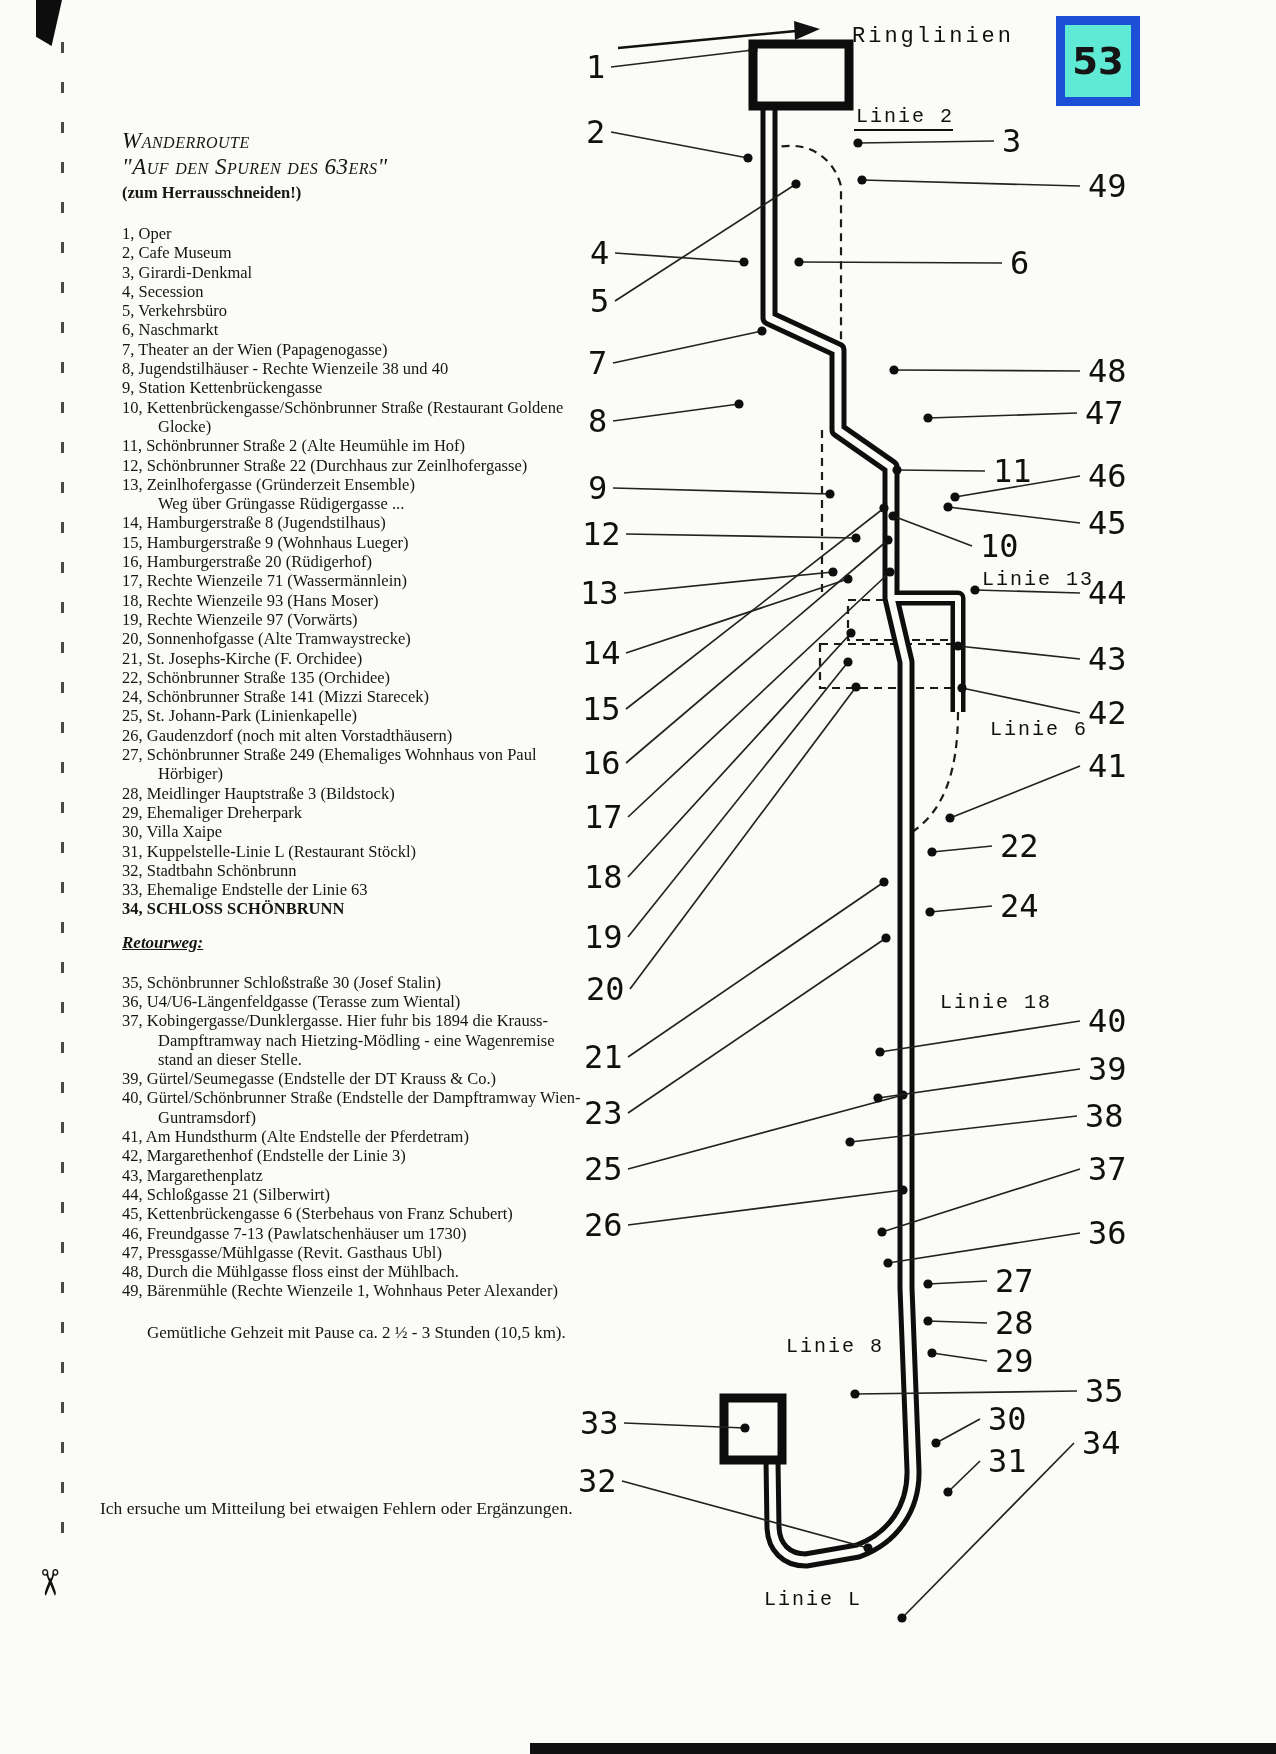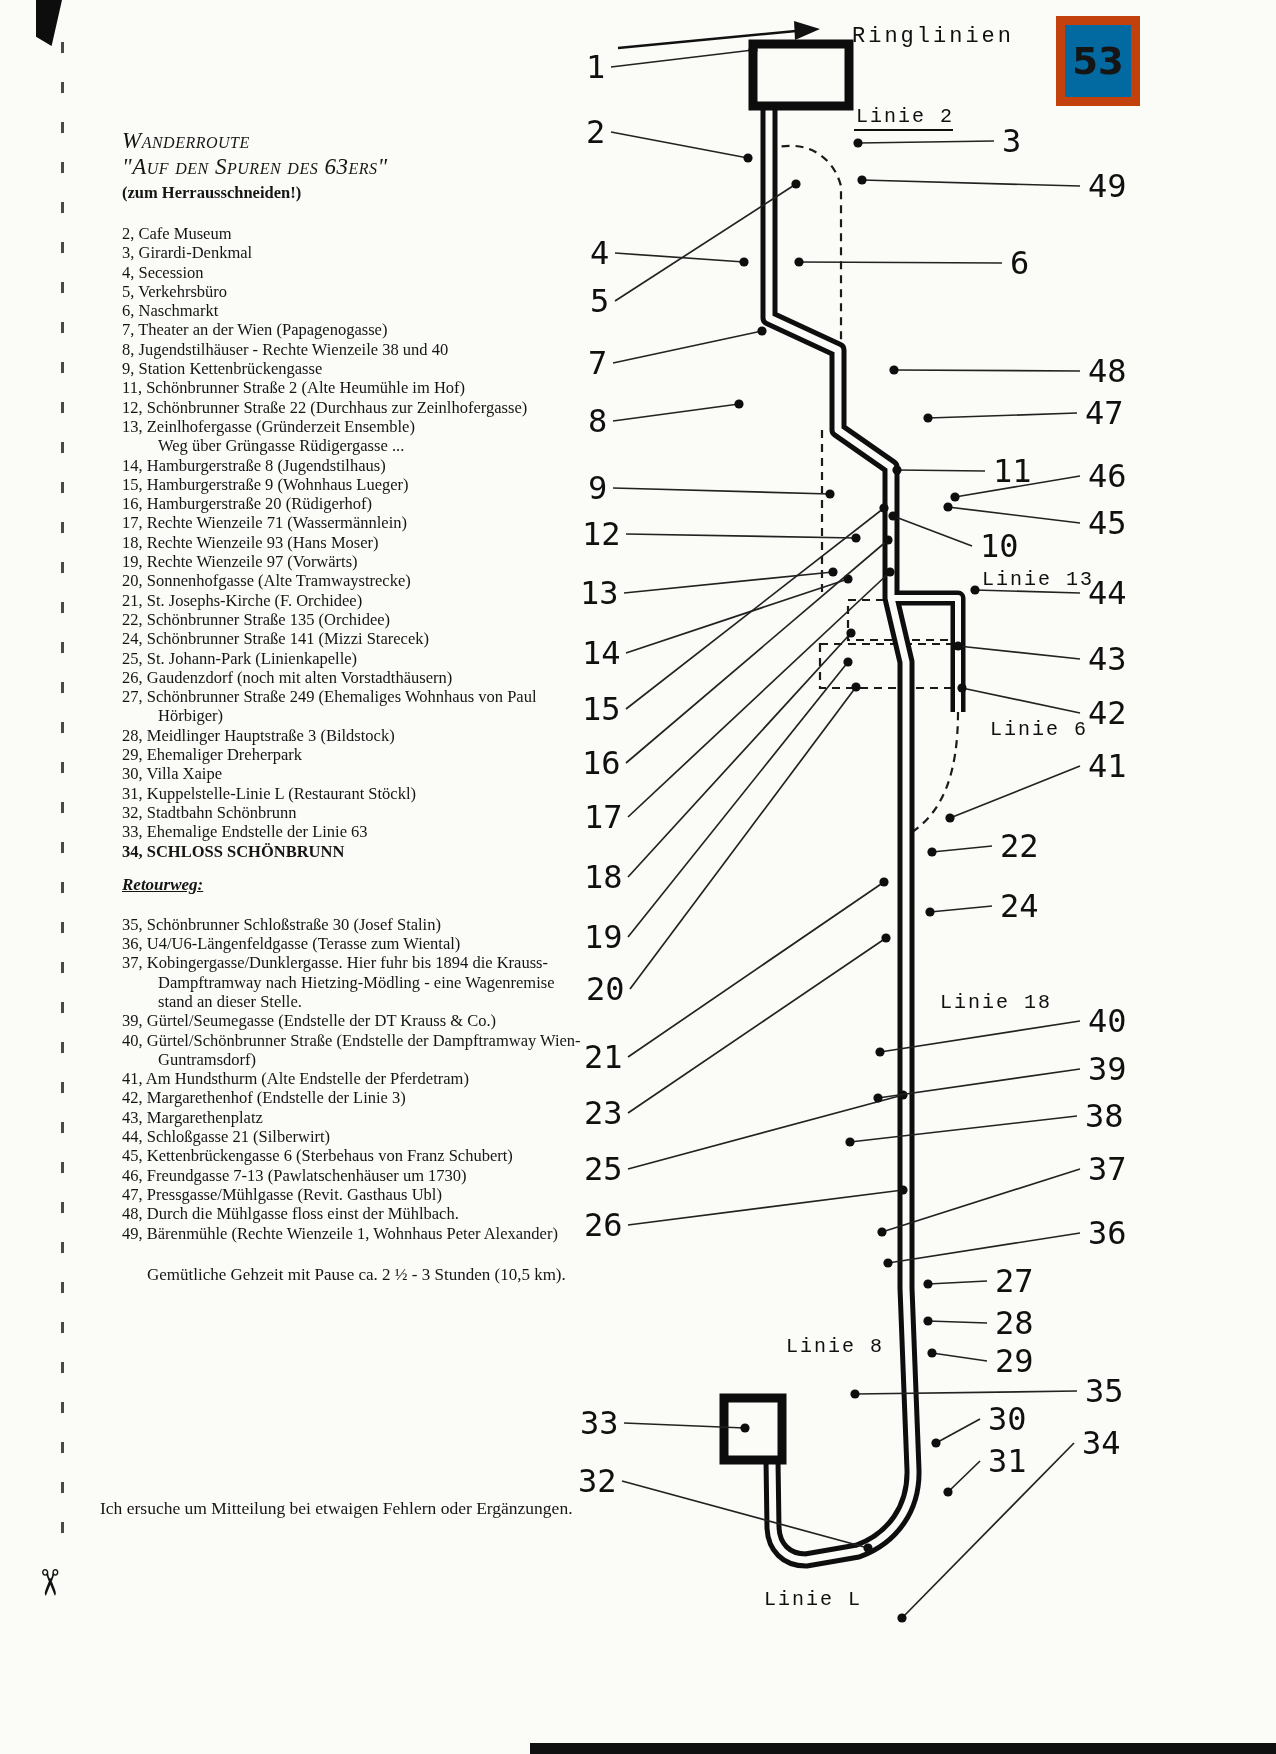--- a/index.html
+++ b/index.html
@@ -13,21 +13,21 @@
   .corner-mark{position:absolute;left:36px;top:0;width:26px;height:46px;background:#0d0d0d;
     clip-path:polygon(0 0,100% 0,60% 100%,0 80%);}
   .tick-column{position:absolute;left:61px;top:42px;width:3px;height:1500px;
     background:repeating-linear-gradient(180deg,#2a2a2a 0 11px,transparent 11px 40px);opacity:.85;}
   .scissors{position:absolute;left:34px;top:1562px;font-size:36px;color:#111;
     transform:rotate(90deg);font-family:"DejaVu Sans",sans-serif;}
   .bottom-strip{position:absolute;left:530px;top:1743px;width:746px;height:11px;background:#101010;}
 
   
   .page-number-box{position:absolute;left:1056px;top:16px;width:66px;height:72px;
-    border:9px solid #c2410c;display:flex;align-items:center;justify-content:center;background:#0369a1;}
+    border:9px solid #1d4ed8;display:flex;align-items:center;justify-content:center;background:#5eead4;}
   .page-number-box span{font-family:"DejaVu Sans",sans-serif;font-size:37px;font-weight:bold;}
 
   
   .left-col{position:absolute;left:122px;top:128px;width:468px;}
   .title1,.title2{font-style:italic;font-variant:small-caps;font-size:23px;line-height:26px;letter-spacing:.5px;}
   .title3{font-weight:bold;font-size:16.5px;line-height:22px;margin-top:2px;}
   .list{margin-top:20px;font-size:16.5px;line-height:19.3px;}
   .li{padding-left:36px;text-indent:-36px;}
   .li.bold{font-weight:bold;}
   .note{text-indent:0;}
@@ -64,28 +64,30 @@
 
   <div class="page-number-box">
     <span>53</span>
   </div>
 
   <div class="left-col">
     <div class="title1">Wanderroute</div>
     <div class="title2">"Auf den Spuren des 63ers"</div>
     <div class="title3">(zum Herrausschneiden!)</div>
     <div class="list" id="route-list">
+        <div class="li">1, Oper</div>
         <div class="li">2, Cafe Museum</div>
         <div class="li">3, Girardi-Denkmal</div>
         <div class="li">4, Secession</div>
         <div class="li">5, Verkehrsbüro</div>
         <div class="li">6, Naschmarkt</div>
         <div class="li">7, Theater an der Wien (Papagenogasse)</div>
         <div class="li">8, Jugendstilhäuser - Rechte Wienzeile 38 und 40</div>
         <div class="li">9, Station Kettenbrückengasse</div>
+        <div class="li">10, Kettenbrückengasse/Schönbrunner Straße (Restaurant Goldene Glocke)</div>
         <div class="li">11, Schönbrunner Straße 2 (Alte Heumühle im Hof)</div>
         <div class="li">12, Schönbrunner Straße 22 (Durchhaus zur Zeinlhofergasse)</div>
         <div class="li">13, Zeinlhofergasse (Gründerzeit Ensemble)<div class="note">Weg über Grüngasse Rüdigergasse ...</div></div>
         <div class="li">14, Hamburgerstraße 8 (Jugendstilhaus)</div>
         <div class="li">15, Hamburgerstraße 9 (Wohnhaus Lueger)</div>
         <div class="li">16, Hamburgerstraße 20 (Rüdigerhof)</div>
         <div class="li">17, Rechte Wienzeile 71 (Wassermännlein)</div>
         <div class="li">18, Rechte Wienzeile 93 (Hans Moser)</div>
         <div class="li">19, Rechte Wienzeile 97 (Vorwärts)</div>
         <div class="li">20, Sonnenhofgasse (Alte Tramwaystrecke)</div>

